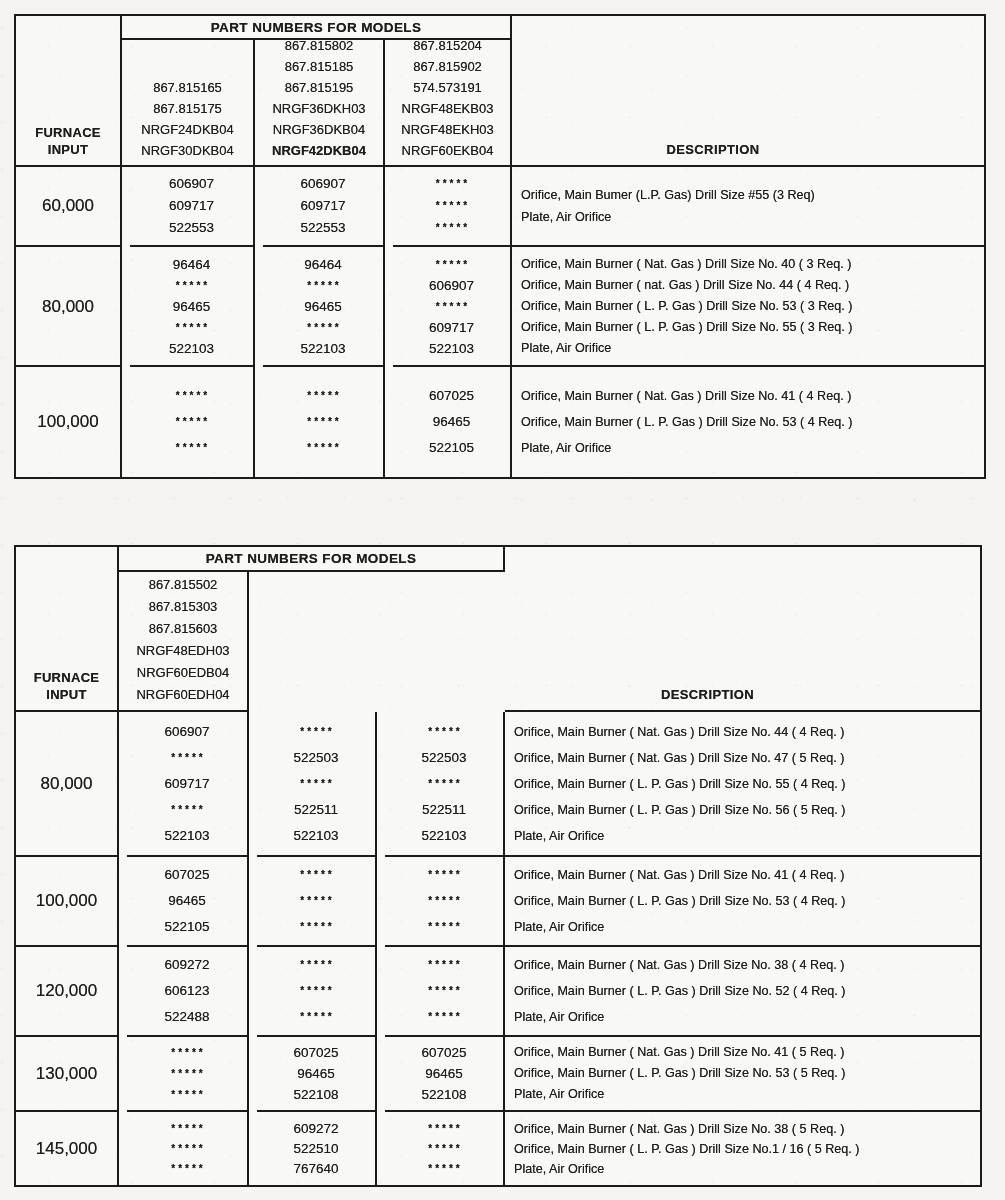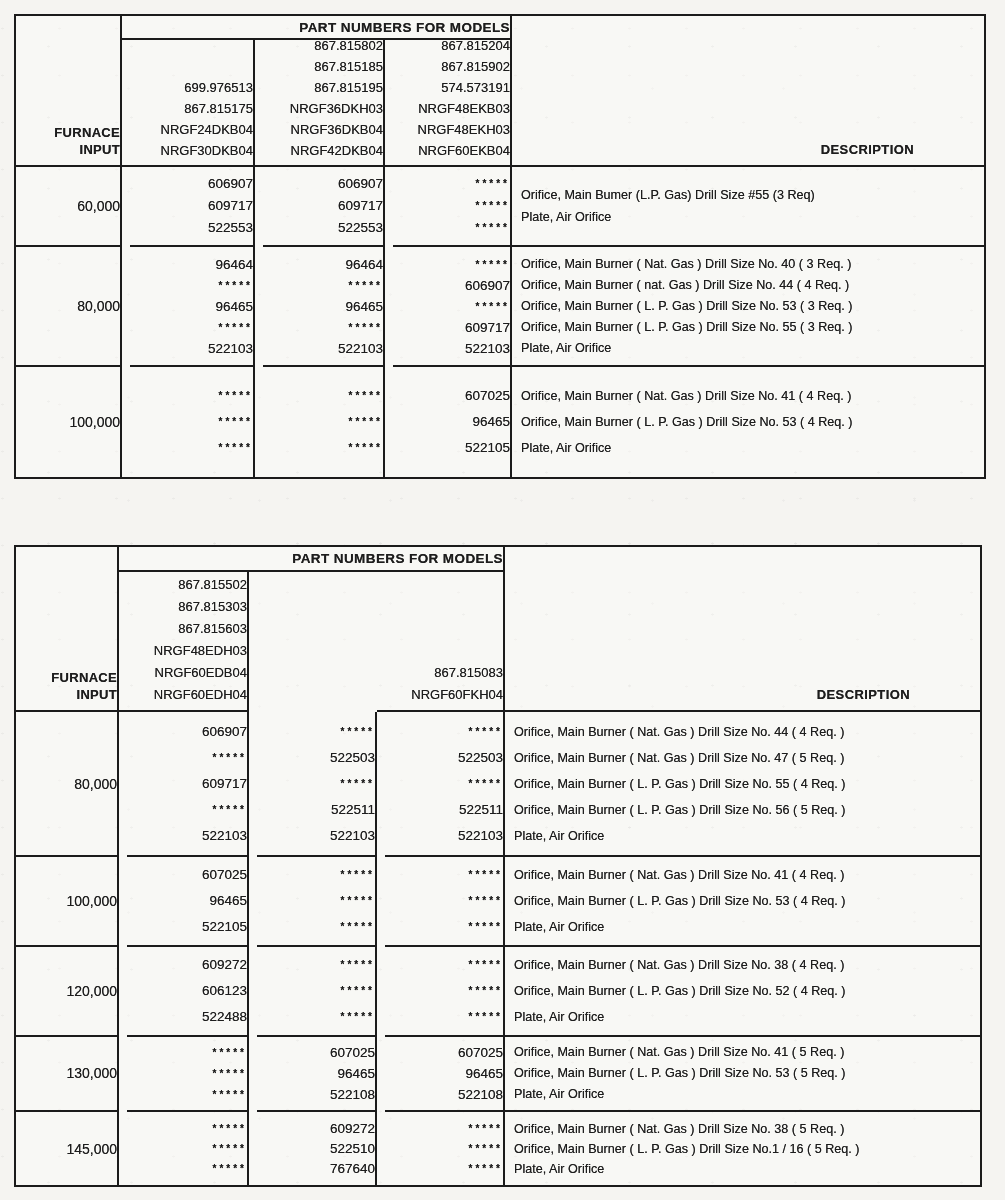--- a/index.html
+++ b/index.html
@@ -22,21 +22,21 @@
     position: absolute;
     display: grid;
     border: 2px solid #1d1d1d;
     filter: blur(0.3px) contrast(1.02);
     text-shadow: 0 0 0.6px rgba(25,25,25,.75);
     background: rgba(252,252,250,.35);
   }
   .cell {
     display: flex;
     flex-direction: column;
-    align-items: flex-end;
+    align-items: center;
     justify-content: center;
     overflow: hidden;
   }
   .bR { border-right: 2px solid #1d1d1d; }
   .bB { border-bottom: 2px solid #1d1d1d; }
   .title-cell {
     justify-content: center;
     font-weight: 700;
     font-size: 13.5px;
     letter-spacing: .4px;
@@ -55,21 +55,21 @@
     font-size: 13px;
   }
   .desc-hdr-cell {
     justify-content: flex-end;
     padding-bottom: 8px;
     padding-right: 70px;
     font-weight: 700;
     font-size: 13px;
     letter-spacing: .4px;
   }
-  .input-cell { font-size: 14px; }
+  .input-cell { font-size: 17px; }
   .parts-cell { font-size: 13.5px; margin-left: 8px; }
   .desc-cell {
     align-items: flex-start;
     padding-left: 9px;
     padding-right: 4px;
     font-size: 12.6px;
     white-space: nowrap;
   }
   .line { white-space: nowrap; }
   .ast {
@@ -85,32 +85,32 @@
 <div id="doc-root">
     <div class="ptable" style="left: 14px; top: 14px; width: 972px; grid-template-columns: 106px 133px 130px 127px 472px; grid-template-rows: 24px 127px 80px 120px 110px;">
       <div class="cell furnace-cell bR bB" style="grid-area: 1 / 1 / 3;">
         <div class="line">FURNACE</div>
         <div class="line">INPUT</div>
       </div>
       <div class="cell title-cell bR bB" style="grid-area: 1 / 2 / auto / 5;">
         <div class="line">PART NUMBERS FOR MODELS</div>
       </div>
       <div class="cell models-cell bB bR" style="grid-area: 2 / 2;">
-        <div class="line" style="line-height: 21px;">699.976513</div>
+        <div class="line" style="line-height: 21px;">867.815165</div>
         <div class="line" style="line-height: 21px;">867.815175</div>
         <div class="line" style="line-height: 21px;">NRGF24DKB04</div>
         <div class="line" style="line-height: 21px;">NRGF30DKB04</div>
       </div>
       <div class="cell models-cell bB bR" style="grid-area: 2 / 3;">
         <div class="line" style="line-height: 21px;">867.815802</div>
         <div class="line" style="line-height: 21px;">867.815185</div>
         <div class="line" style="line-height: 21px;">867.815195</div>
         <div class="line" style="line-height: 21px;">NRGF36DKH03</div>
         <div class="line" style="line-height: 21px;">NRGF36DKB04</div>
-        <div class="line" style="line-height: 21px;">NRGF42DKB04</div>
+        <div class="line" style="line-height: 21px; font-weight: bold;">NRGF42DKB04</div>
       </div>
       <div class="cell models-cell bB bR" style="grid-area: 2 / 4;">
         <div class="line" style="line-height: 21px;">867.815204</div>
         <div class="line" style="line-height: 21px;">867.815902</div>
         <div class="line" style="line-height: 21px;">574.573191</div>
         <div class="line" style="line-height: 21px;">NRGF48EKB03</div>
         <div class="line" style="line-height: 21px;">NRGF48EKH03</div>
         <div class="line" style="line-height: 21px;">NRGF60EKB04</div>
       </div>
       <div class="cell desc-hdr-cell bB" style="grid-area: 1 / 5 / 3;">
@@ -202,24 +202,20 @@
         <div class="line">PART NUMBERS FOR MODELS</div>
       </div>
       <div class="cell models-cell bB bR" style="grid-area: 2 / 2;">
         <div class="line" style="line-height: 22px;">867.815502</div>
         <div class="line" style="line-height: 22px;">867.815303</div>
         <div class="line" style="line-height: 22px;">867.815603</div>
         <div class="line" style="line-height: 22px;">NRGF48EDH03</div>
         <div class="line" style="line-height: 22px;">NRGF60EDB04</div>
         <div class="line" style="line-height: 22px;">NRGF60EDH04</div>
       </div>
-      <div class="cell models-cell bB bR" style="grid-area: 2 / 4;">
-        <div class="line" style="line-height: 22px;">867.815083</div>
-        <div class="line" style="line-height: 22px;">NRGF60FKH04</div>
-      </div>
       <div class="cell desc-hdr-cell bB" style="grid-area: 1 / 5 / 3;">
         <div class="line">DESCRIPTION</div>
       </div>
       <div class="cell input-cell bR bB" style="grid-area: 3 / 1;">
         <div class="line" style="line-height: 26px;">80,000</div>
       </div>
       <div class="cell parts-cell bR bB" style="grid-area: 3 / 2;">
         <div class="line" style="line-height: 26px;">606907</div>
         <div class="line ast" style="line-height: 26px;">*****</div>
         <div class="line" style="line-height: 26px;">609717</div>

